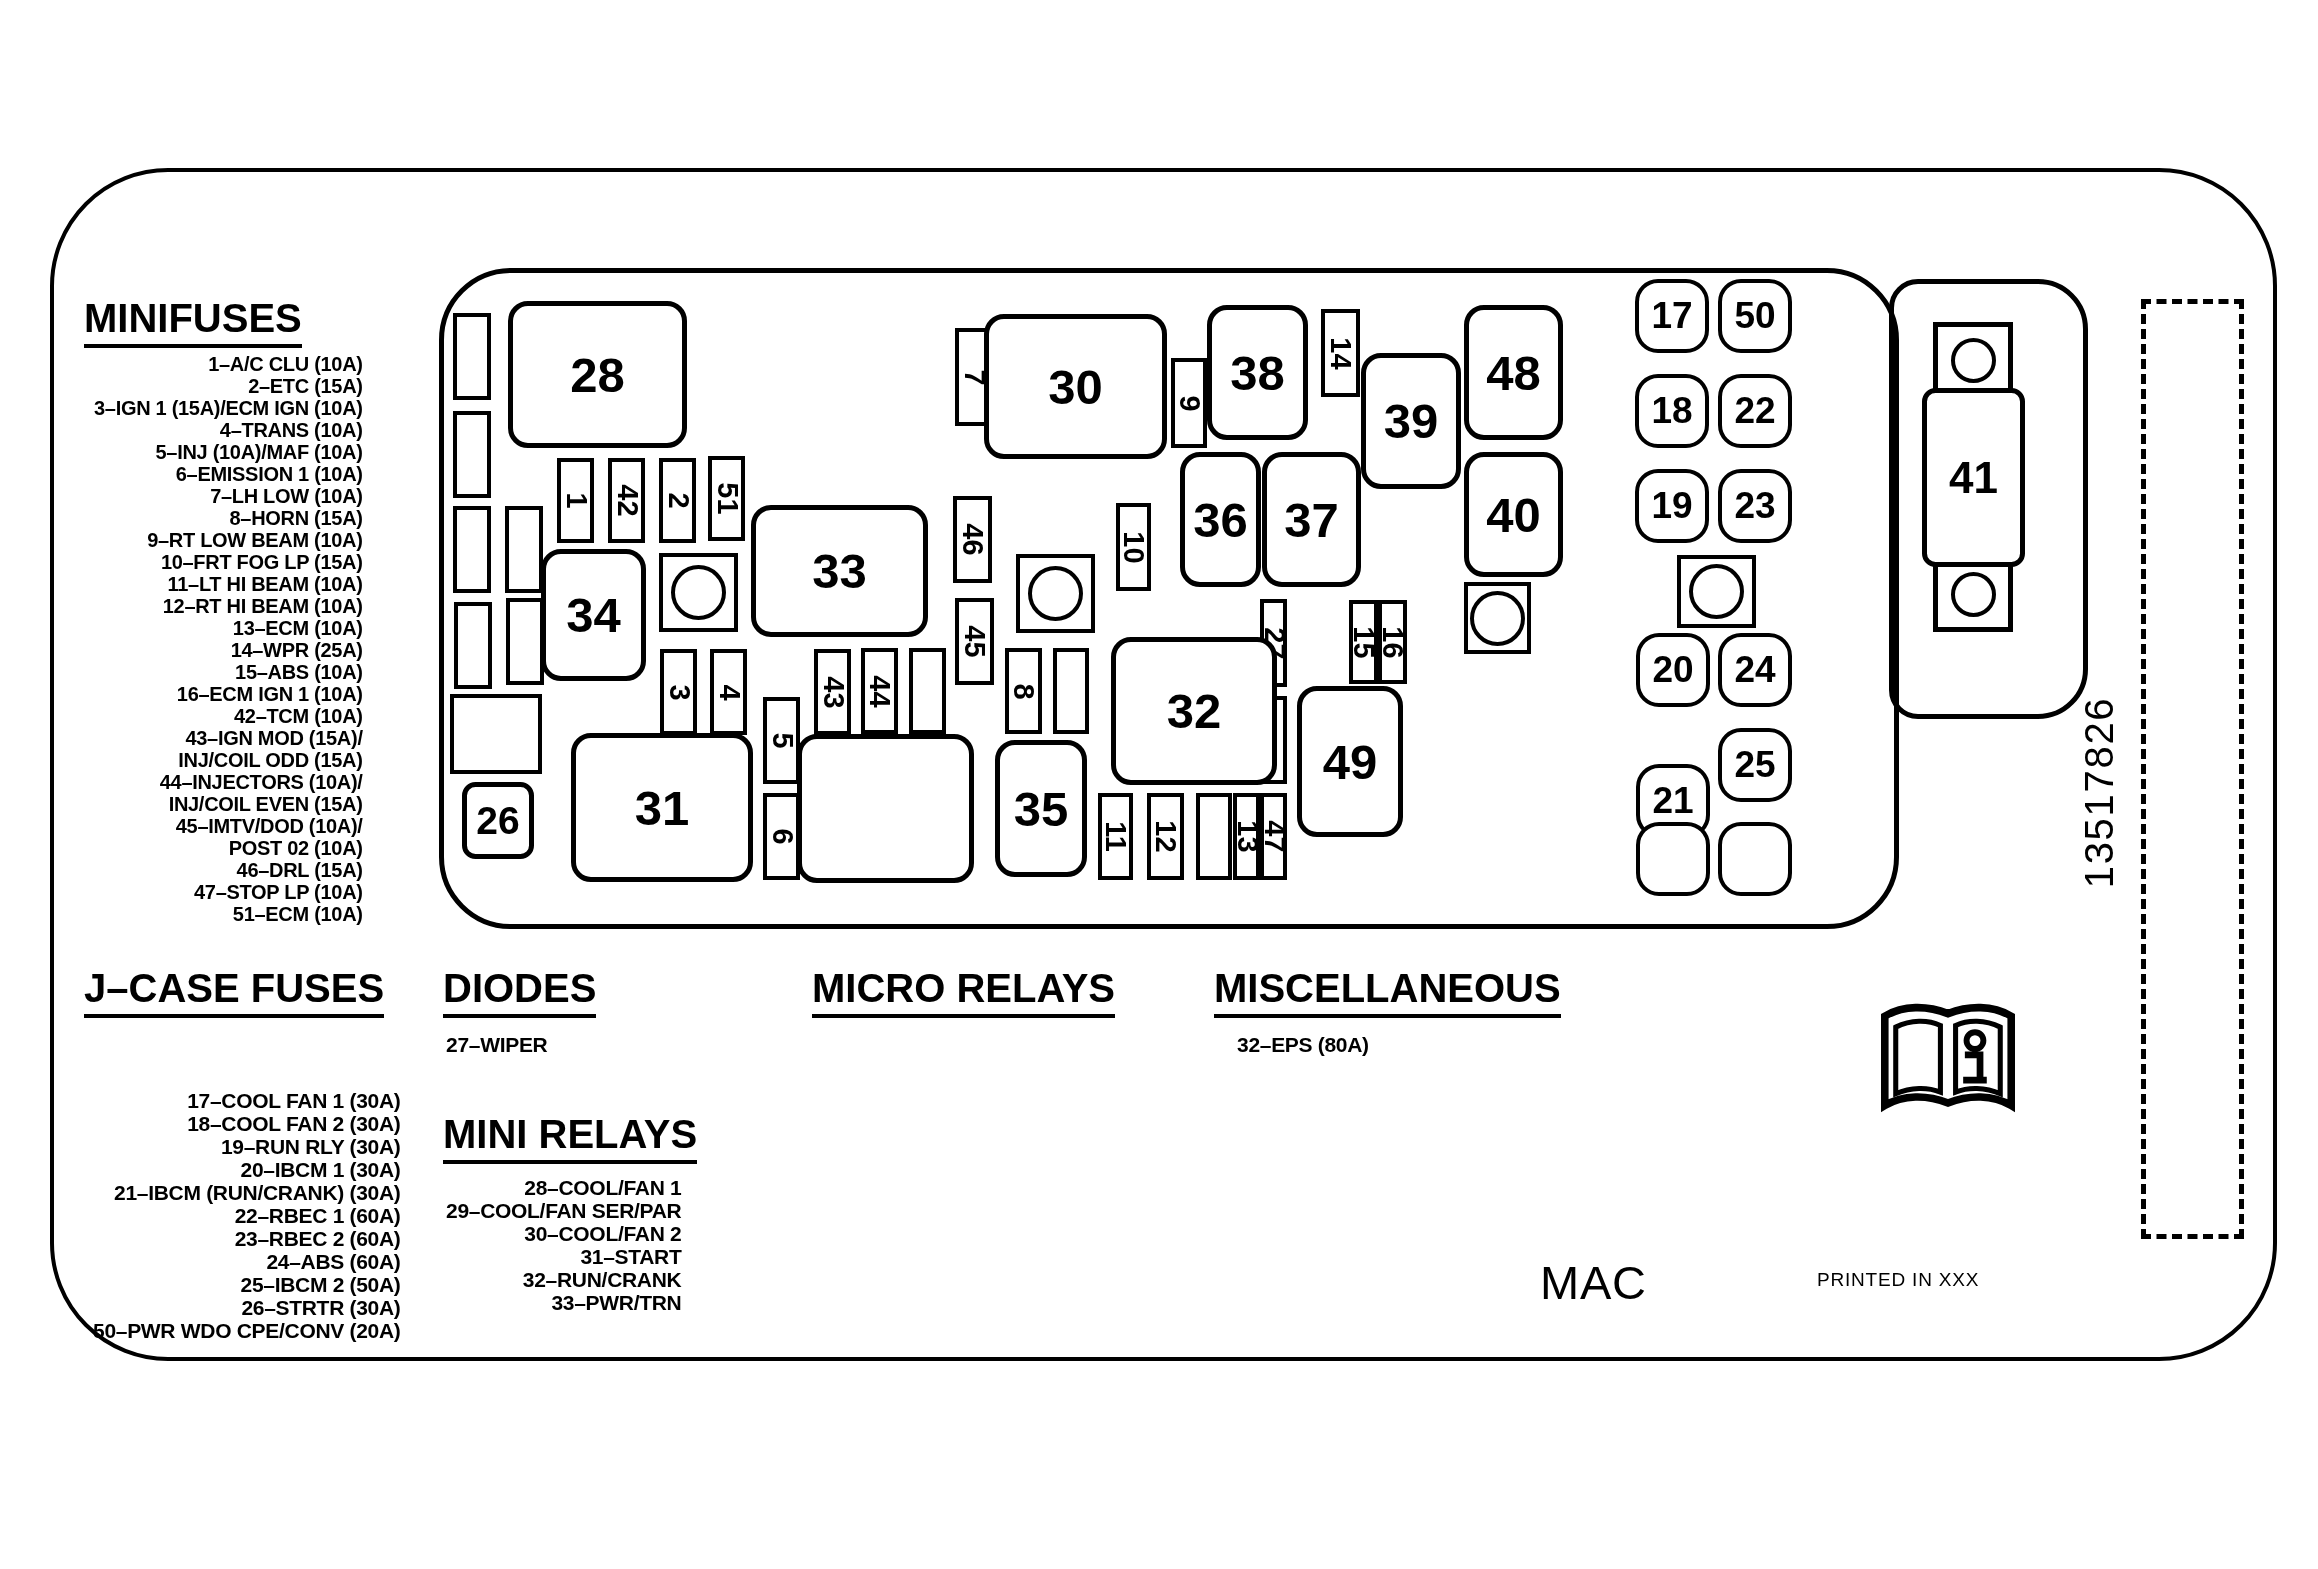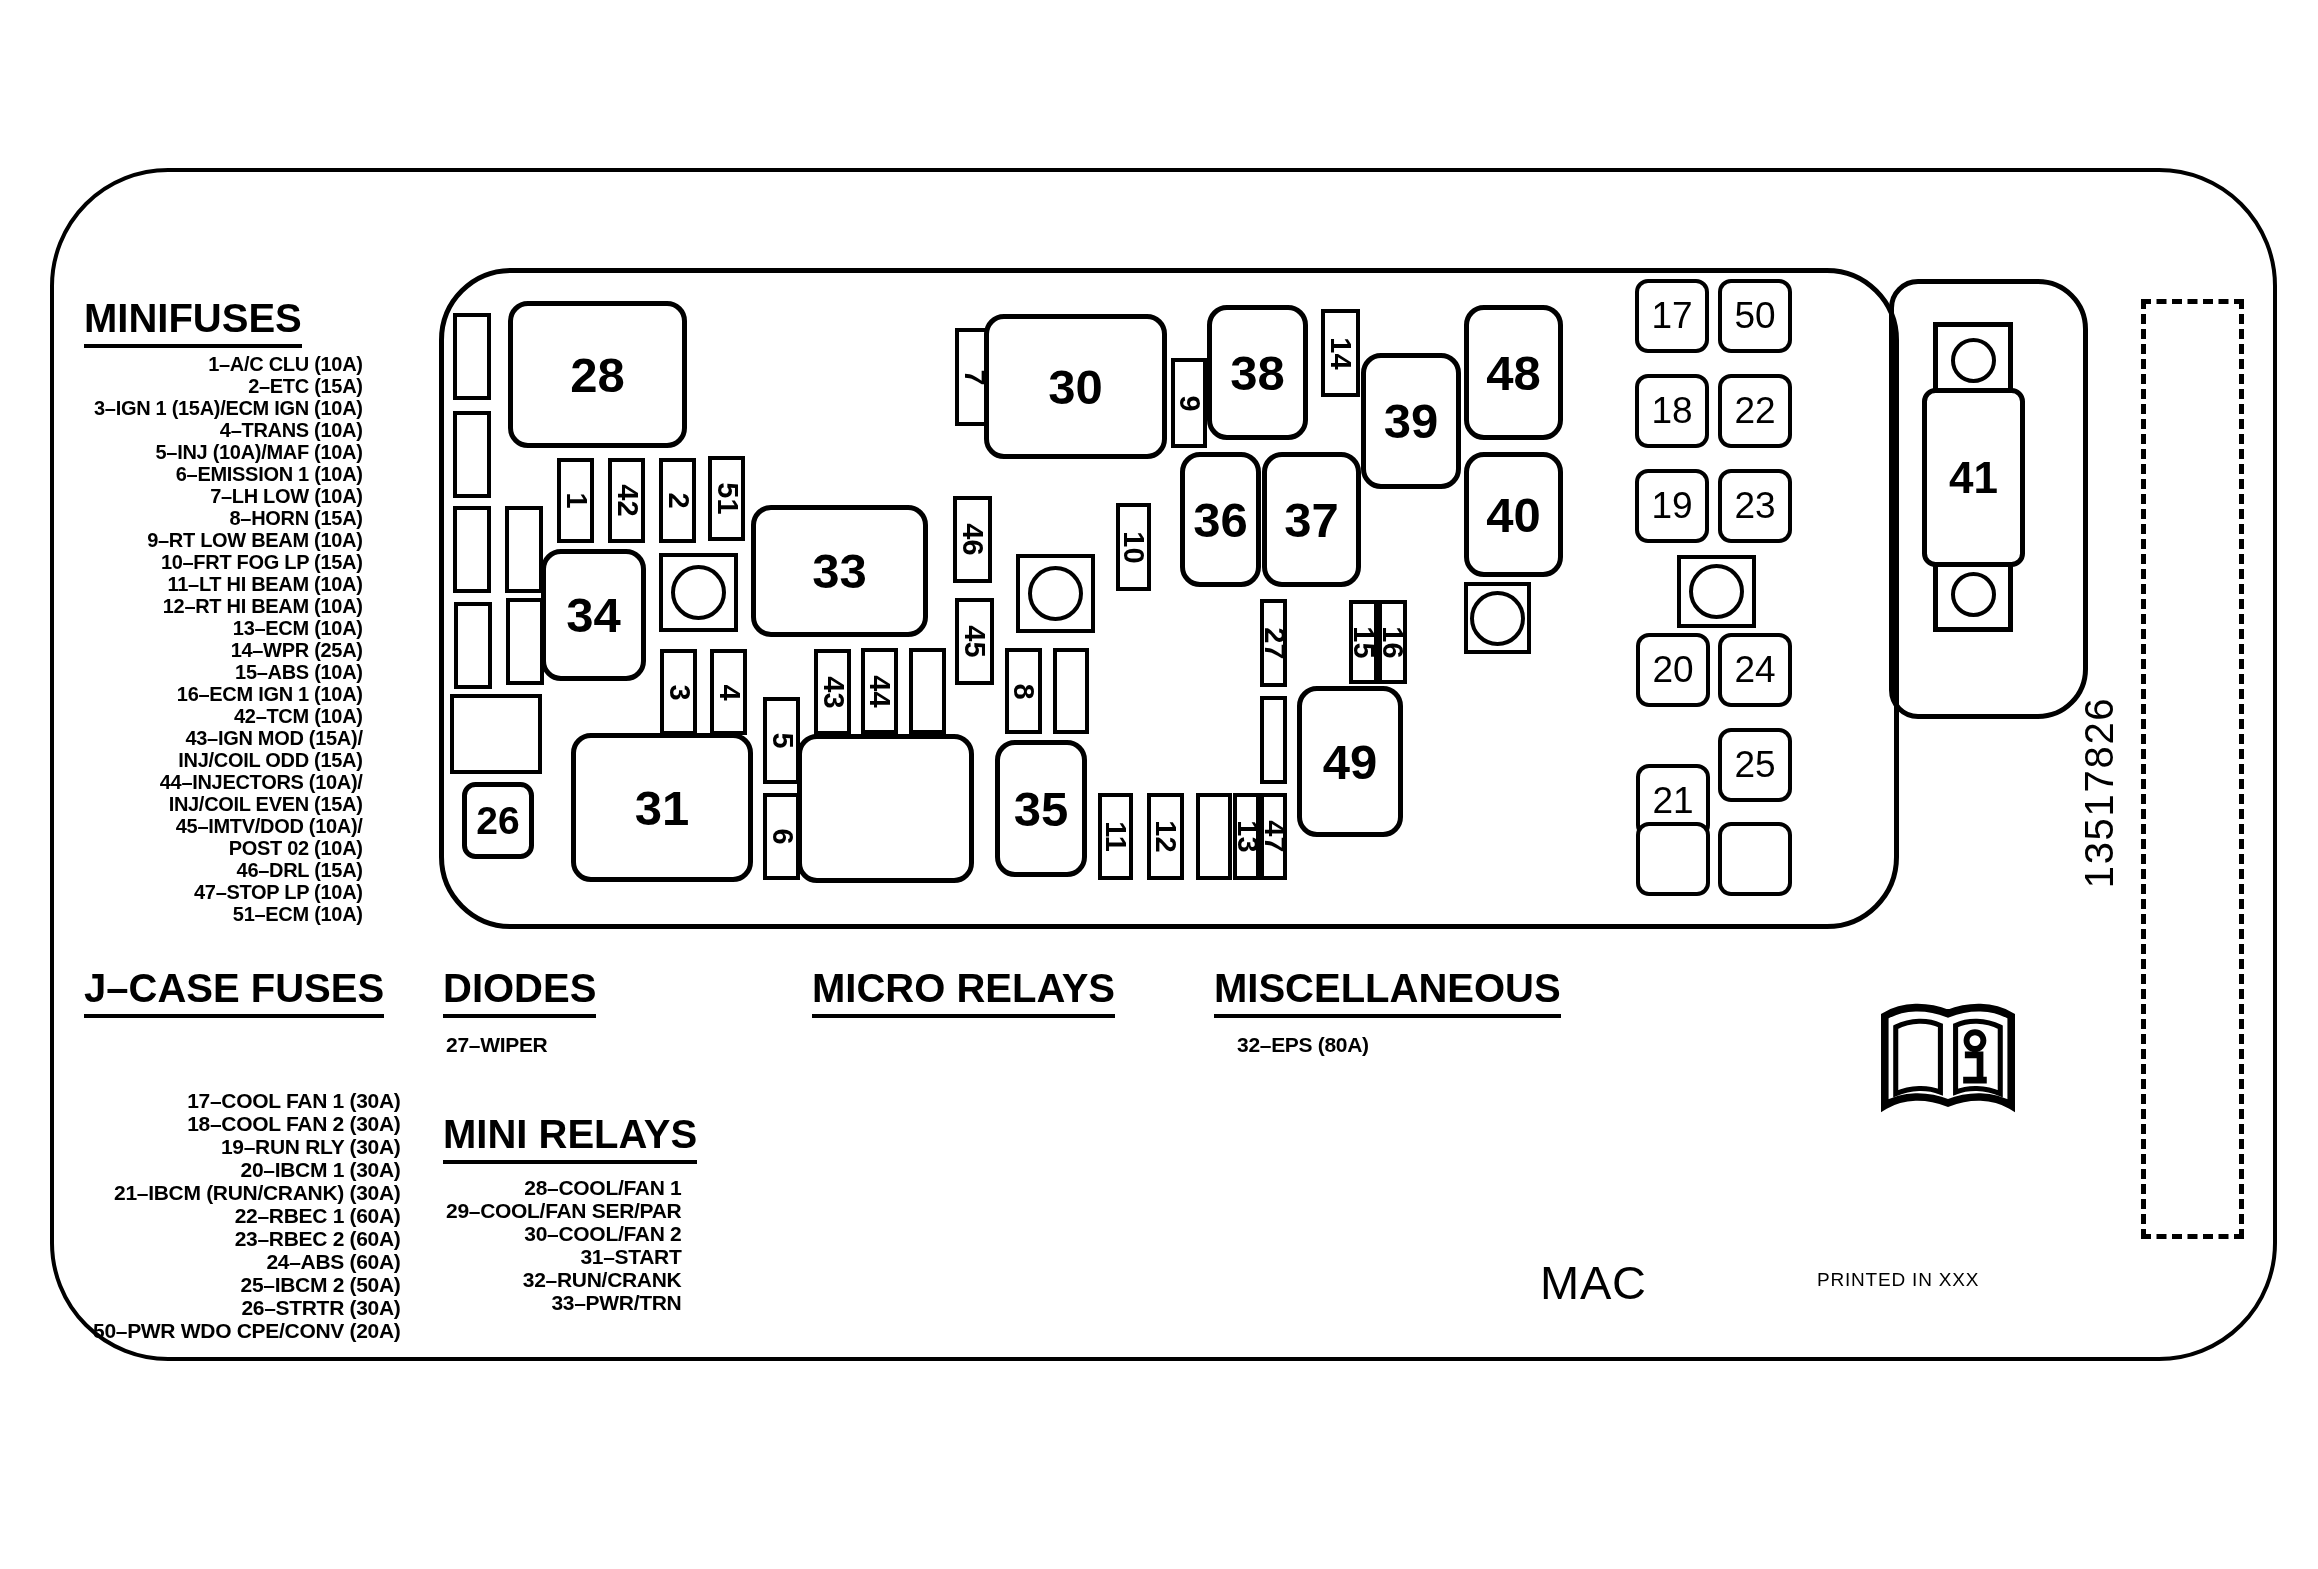--- a/index.html
+++ b/index.html
@@ -11,22 +11,22 @@
   .subpanel{left:1889px;top:279px;width:189px;height:430px;border:5px solid #000;border-radius:29px 50px 50px 29px;}
   .heading{font-weight:bold;font-size:40px;letter-spacing:0px;border-bottom:4.2px solid #000;padding-bottom:3.4px;white-space:pre;}
   .list{font-weight:bold;font-size:20px;line-height:22px;letter-spacing:-0.3px;}
   .list div{white-space:pre;text-align:right;}
   .jlist{line-height:23px;font-size:21px;}
   .box{border:5px solid #000;border-radius:20px;display:flex;align-items:center;justify-content:center;
        font-weight:bold;font-size:49px;background:#fff;}
   .sm{font-size:39px;border-radius:13.5px;}
   .vfuse{border:4.2px solid #000;display:flex;align-items:center;justify-content:center;background:#fff;}
   .vfuse span{transform:rotate(90deg);font-weight:bold;font-size:29px;}
-  .jsq{border:4.2px solid #000;border-radius:13px;display:flex;align-items:center;justify-content:center;
-       font-weight:normal;font-size:37px;background:#fff;}
+  .jsq{border:4.2px solid #000;border-radius:23px;display:flex;align-items:center;justify-content:center;
+       font-weight:bold;font-size:37px;background:#fff;}
   .csq{border:4.2px solid #000;display:flex;align-items:center;justify-content:center;background:#fff;}
   .circ{width:47px;height:47px;border:4.2px solid #000;border-radius:50%;}
   .tab{border:5px solid #000;display:flex;align-items:center;justify-content:center;background:#fff;}
   .fuse41body{border:5px solid #000;border-radius:13.5px;display:flex;align-items:center;justify-content:center;
        font-weight:bold;font-size:44px;background:#fff;}
   .dashed-box{left:2141px;top:299px;width:93px;height:930px;border:5.9px dashed #000;}
   .partnum{left:1948px;top:770px;width:303px;text-align:center;transform:rotate(-90deg);
        font-size:40px;letter-spacing:1.7px;}
   .mac{font-size:47px;letter-spacing:0.8px;}
   .printed{font-size:19px;letter-spacing:0.8px;}
@@ -242,20 +242,23 @@
     </div>
   <div class="abs vfuse" style="left:1378px;top:600px;width:21px;height:76px">
       <span>16</span>
     </div>
   <div class="abs csq" style="left:1464px;top:582px;width:59px;height:64px">
       <div class="circ"></div>
     </div>
   <div class="abs box" style="left:1297px;top:686px;width:96px;height:141px">
       <span>49</span>
     </div>
+  <div class="abs box" style="left:1111px;top:637px;width:156px;height:138px">
+      <span>32</span>
+    </div>
 
   <div class="abs jsq" style="left:1635px;top:279px;width:66px;height:66px">
       <span>17</span>
     </div>
   <div class="abs jsq" style="left:1718px;top:279px;width:66px;height:66px">
       <span>50</span>
     </div>
   <div class="abs jsq" style="left:1635px;top:374px;width:66px;height:66px">
       <span>18</span>
     </div>

